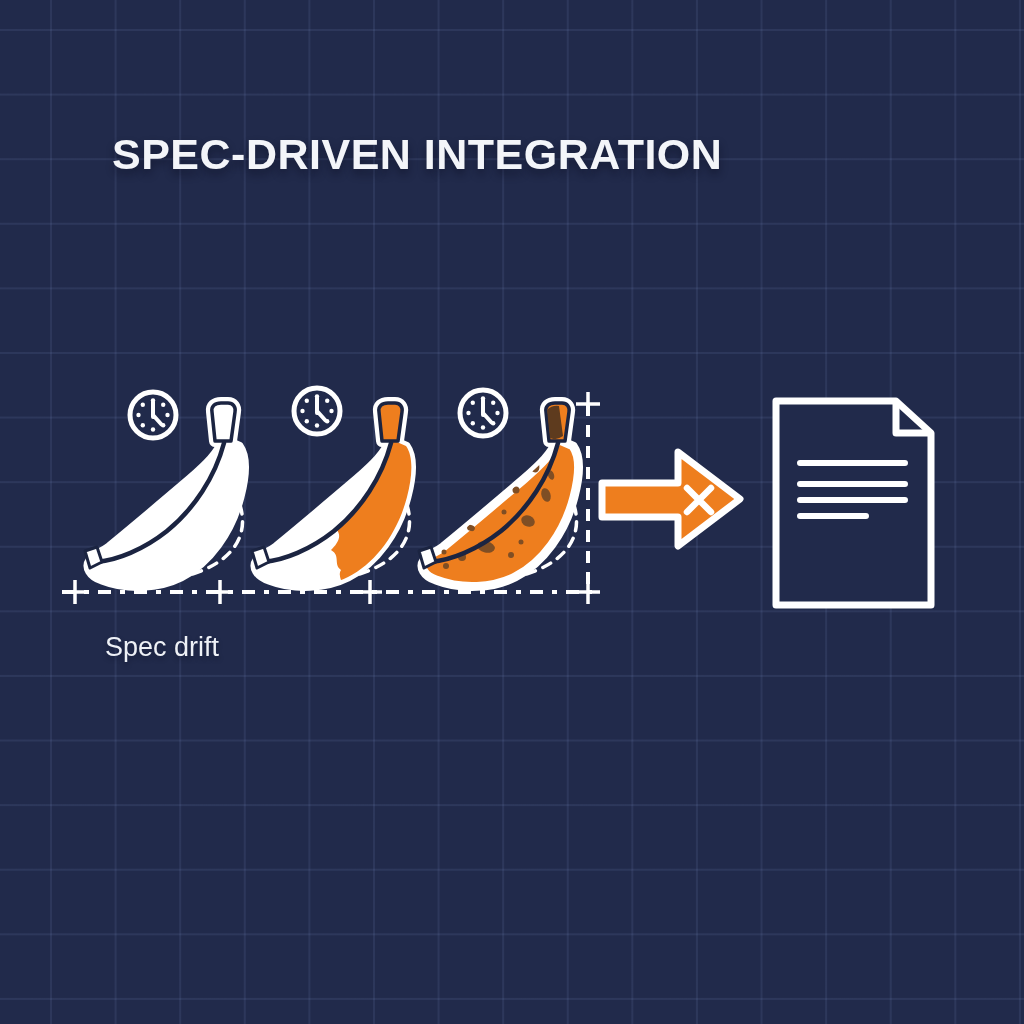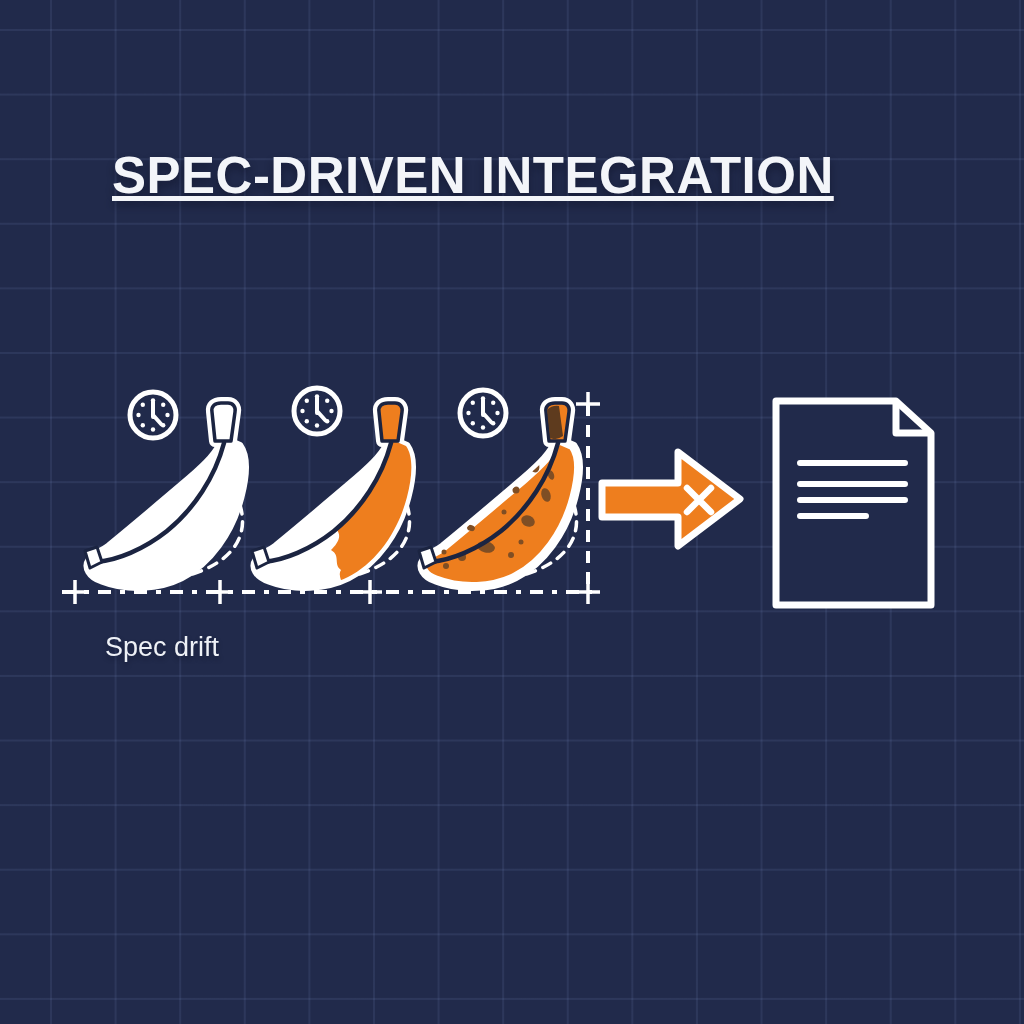--- a/index.html
+++ b/index.html
@@ -9,26 +9,25 @@
     overflow:hidden;
     background-color:#212A4B;
     background-image:
       linear-gradient(rgba(125,145,200,0.13) 1.6px, transparent 1.6px),
       linear-gradient(90deg, rgba(125,145,200,0.13) 1.6px, transparent 1.6px);
     background-size:64.6px 64.6px;
     background-position:-14.6px -35.6px;
     font-family:"Liberation Sans", sans-serif;
   }
   .title{
-    position:absolute;left:112px;top:146px;
-    font-size:51px;font-weight:bold;letter-spacing:0.5px;
+    position:absolute;left:112px;top:130px;
+    font-size:43px;font-weight:bold;letter-spacing:0.5px;
     color:#F3F5F9;
     text-shadow:0 5px 8px rgba(8,12,28,0.45);
     white-space:nowrap;
-    text-decoration:underline;
   }
   .caption{
     position:absolute;top:632px;
     font-size:27px;font-weight:normal;
     color:#EEF1F6;
     text-shadow:0 3px 5px rgba(8,12,28,0.35);
     white-space:nowrap;
   }
   .caption.left{left:105px;}
   .caption.right{left:768px;}

